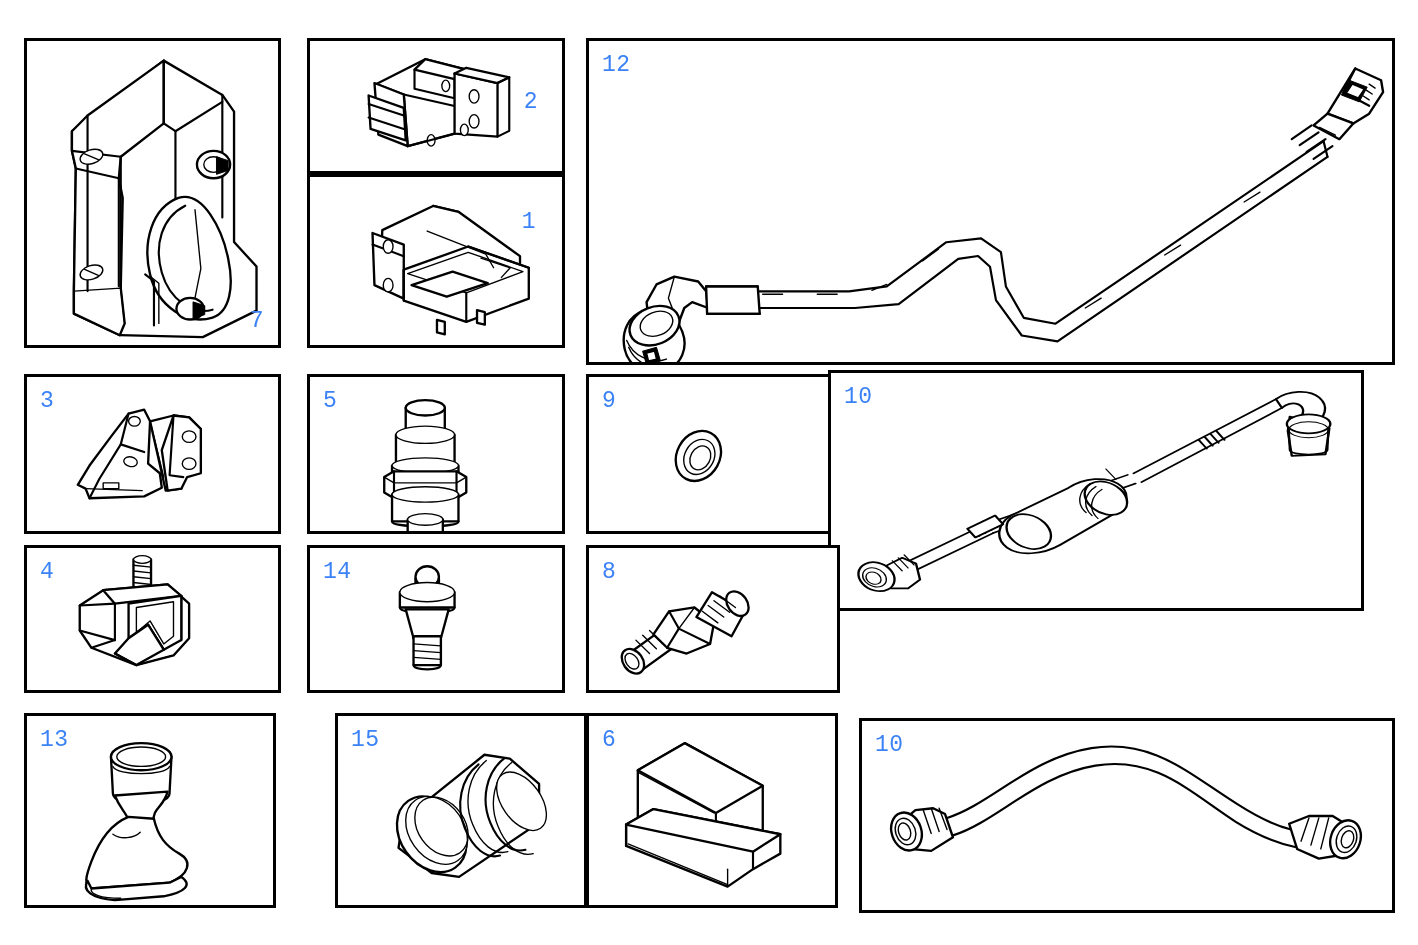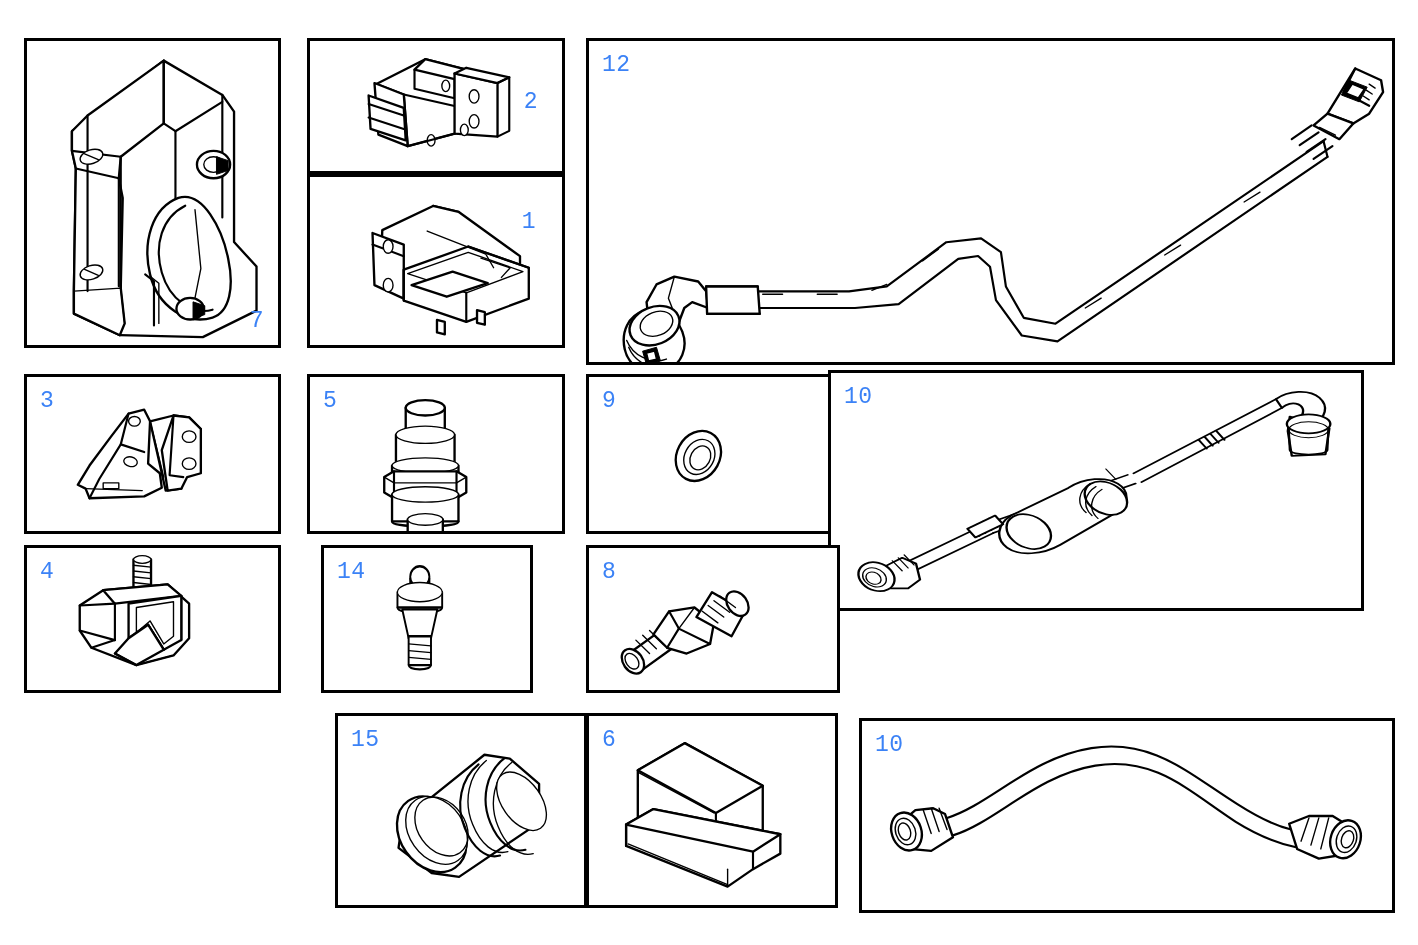--- a/index.html
+++ b/index.html
@@ -338,21 +338,21 @@
         <path class="ln" d="M124 80 L140 106"></path>
         <path class="ln-thin" d="M112 62 L150 56 L150 92 L140 100 L126 76 L112 88 Z"></path>
         <path class="fillw" d="M104 94 L124 80 L140 106 L112 122 L90 110 Z"></path>
         <path class="ln" d="M90 110 L112 122"></path>
         <path class="ln-thin" d="M112 122 L150 112"></path>
       </svg>
     </div>
     <div class="panel-number num-tl">4</div>
   </div>
 
-  <div class="panel" style="left:321px;top:545px;width:212px;height:148px;">
+  <div class="panel" style="left:307px;top:545px;width:258px;height:148px;">
     <div class="part-art">
       <svg viewBox="0 0 258 148" preserveAspectRatio="none">
 
         <path class="fillw" d="M108 32 L108 48 L132 48 L132 32 Z"></path>
         <ellipse class="fillw" cx="120" cy="30" rx="12" ry="11"></ellipse>
 
         <path class="fillw" d="M92 46 L92 62 L148 62 L148 46 Z"></path>
         <ellipse class="fillw-thin" cx="120" cy="46" rx="28" ry="10"></ellipse>
         <path class="ln" d="M92 62 C92 70 148 70 148 62"></path>
 
@@ -389,20 +389,40 @@
         <ellipse class="fillw" cx="152" cy="58" rx="10" ry="14" transform="rotate(-35 152 58)"></ellipse>
         <path class="ln-thin" d="M116 66 L132 78"></path>
         <path class="ln-thin" d="M122 60 L138 72"></path>
         <path class="ln-thin" d="M128 55 L144 67"></path>
         <path class="ln-thin" d="M134 50 L150 62"></path>
       </svg>
     </div>
     <div class="panel-number num-tl">8</div>
   </div>
 
+  <div class="panel" style="left:24px;top:713px;width:252px;height:195px;">
+    <div class="part-art">
+      <svg viewBox="0 0 252 195" preserveAspectRatio="none">
+
+        <path class="fillw" d="M86 42 L88 80 C88 94 146 94 146 80 L148 42 Z"></path>
+        <ellipse class="fillw" cx="117" cy="42" rx="31" ry="14"></ellipse>
+        <ellipse class="ln-thin" cx="117" cy="42" rx="25" ry="10"></ellipse>
+        <path class="ln-thin" d="M88 52 C92 62 142 62 146 52"></path>
+
+        <path class="fillw" d="M90 82 C96 98 104 100 104 112 L130 108 C128 96 140 94 144 78 Z"></path>
+
+        <path class="fillw" d="M104 104 C84 112 72 134 66 150 C60 166 58 174 66 178 L146 172 C166 164 170 150 156 142 C142 134 134 124 130 106 Z"></path>
+        <path class="ln-thin" d="M88 122 C96 128 110 126 116 120"></path>
+
+        <path class="fillw" d="M62 170 C56 180 66 188 90 190 L140 186 C162 182 170 174 158 166 L146 172 L66 178 Z"></path>
+        <path class="ln-thin" d="M66 178 C64 184 76 188 96 188"></path>
+      </svg>
+    </div>
+    <div class="panel-number num-tl">13</div>
+  </div>
 
   <div class="panel" style="left:307px;top:713px;width:252px;height:195px;margin-left:28px;">
     <div class="part-art">
       <svg viewBox="0 0 252 195" preserveAspectRatio="none">
         <path class="fillw" d="M66 108 L150 40 L176 44 L206 70 L206 110 L124 166 L96 162 L62 136 Z"></path>
         <ellipse class="fillw" cx="96" cy="122" rx="32" ry="42" transform="rotate(-35 96 122)"></ellipse>
         <ellipse class="fillw-thin" cx="101" cy="118" rx="28" ry="38" transform="rotate(-35 101 118)"></ellipse>
         <ellipse class="ln-thin" cx="106" cy="114" rx="24" ry="33" transform="rotate(-35 106 114)"></ellipse>
 
         <path class="ln" d="M144 50 C126 64 120 92 130 116 C138 136 152 148 166 144"></path>

